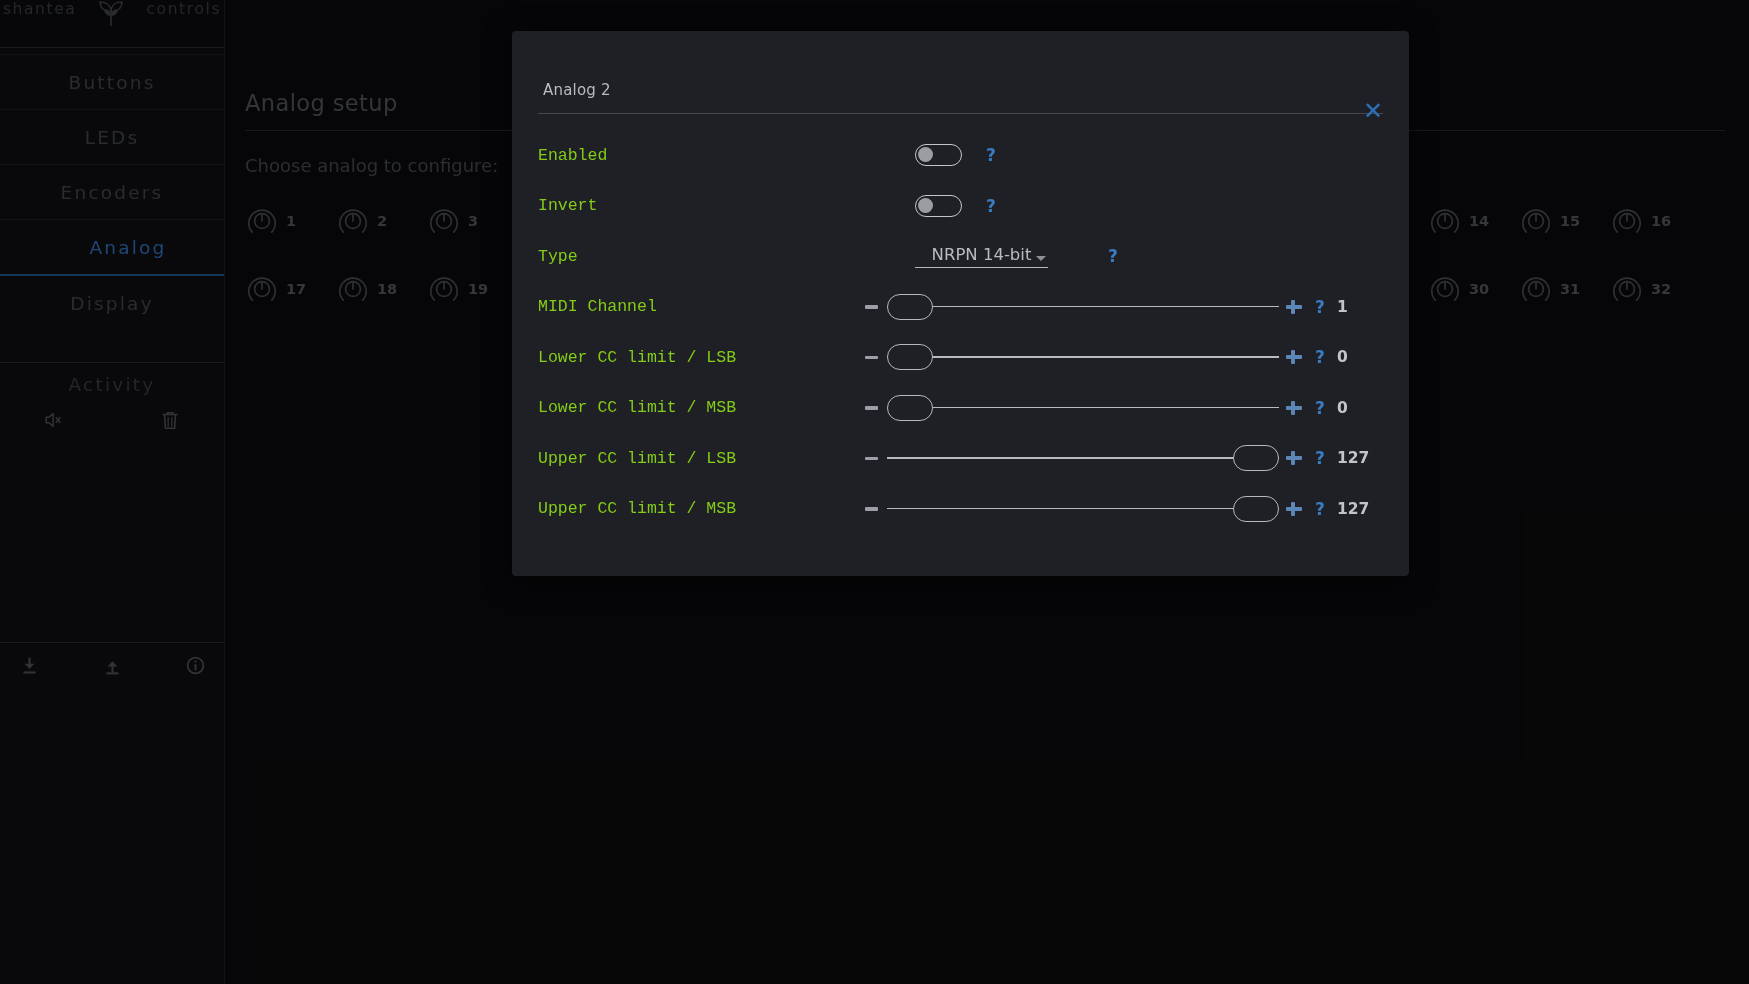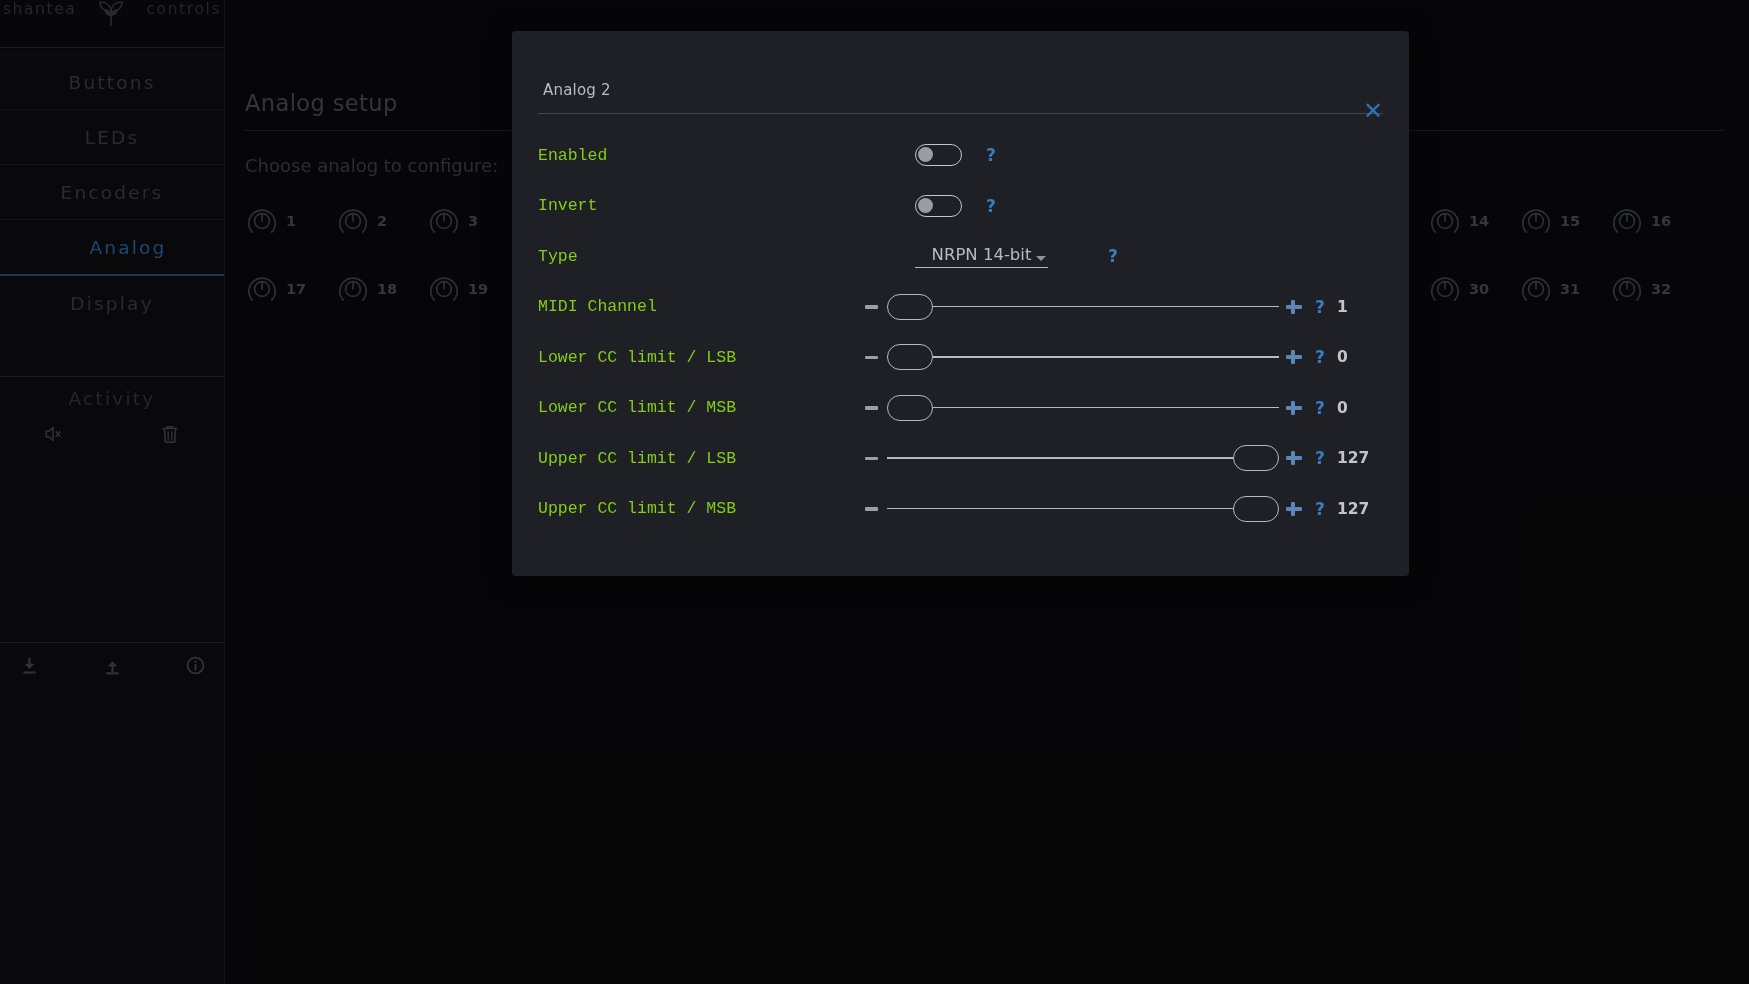--- a/index.html
+++ b/index.html
@@ -42,21 +42,21 @@
     cursor: pointer;
   }
   .nav-item.active { color: #2b66a8; padding-left: 32px; }
   .nav-item.active + .nav-underline { display:block; }
   .nav-underline {
     display: none;
     height: 2px; background: #1e4f85; margin: 0;
   }
   .nav-sep { height: 1px; background: #191c20; margin: 0 0 0 0; }
 
-  .activity-block { margin-top: 46px; }
+  .activity-block { margin-top: 32px; }
   .activity-divider { height: 1px; background: #26292d; }
   .activity-title {
     height: 42px; display:flex; align-items:center; justify-content:center;
     font-size: 18.5px; letter-spacing: 2.2px; color: #33373b;
     font-family: "DejaVu Sans", sans-serif;
   }
   .activity-icons { display: flex; justify-content: center; gap: 94px; padding-top: 4px; }
   .act-ic { width: 22px; height: 22px; opacity: .62; cursor: pointer; }
 
   .bottom-bar {

